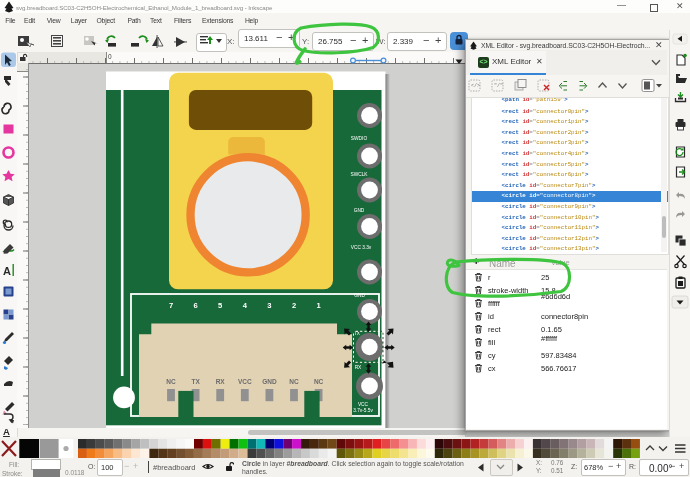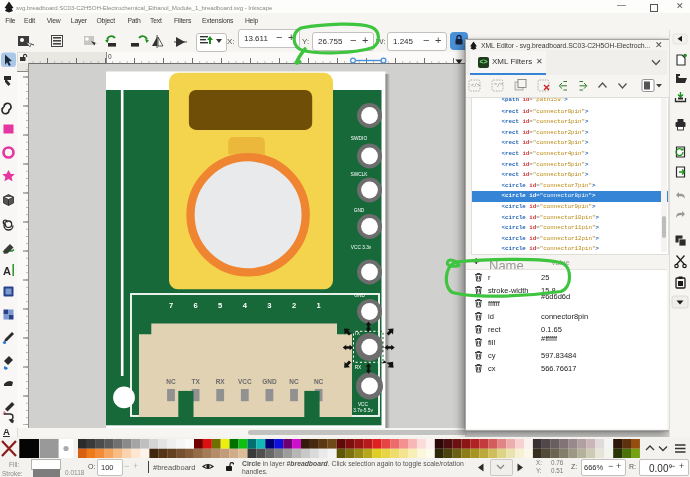--- a/index.html
+++ b/index.html
@@ -80,21 +80,21 @@
       <span class="p" style="left:49px">+</span>
     </div>
 <div class="txt" style="left:302px;top:37px;font-size:8px;color:#555">Y:</div>
 <div class="spin" style="left:312px;top:31.5px;width:60px;height:17px">
       <span class="v">26.755</span>
       <span class="m" style="left:37px">−</span>
       <span class="p" style="left:49px">+</span>
     </div>
 <div class="txt" style="left:376px;top:37px;font-size:8px;color:#555">W:</div>
 <div class="spin" style="left:387px;top:31.5px;width:58px;height:17px">
-      <span class="v">1.245</span>
+      <span class="v">2.339</span>
       <span class="m" style="left:35px">−</span>
       <span class="p" style="left:47px">+</span>
     </div>
 <div class="abs" style="left:450px;top:31.5px;width:18px;height:18px;background:#4a90d8;border-radius:4px"></div>
 <svg class="abs" style="left:454px;top:34px" width="10" height="12" viewBox="0 0 10 12">
       <rect x="1.5" y="5" width="7" height="5.5" rx="1" fill="#16233c"></rect>
       <path d="M3 5 v-1.5 a2 2 0 0 1 4 0 V5" fill="none" stroke="#16233c" stroke-width="1.4"></path>
     </svg>
 
 <div class="abs" style="left:0;top:52px;width:17px;height:385px;background:#f8f7f5;border-right:1px solid #dddbd7"></div>
@@ -271,21 +271,21 @@
 <svg class="abs" style="left:469px;top:41px" width="9" height="9" viewBox="0 0 12 12">
       <path d="M6 0.5 L10.5 7 L8.5 7.6 L10 10 L6 11.5 L2 10 L3.5 7.6 L1.5 7 Z" fill="#1a1a1a"></path>
     </svg>
 <div class="txt" style="left:481px;top:42px;font-size:6.8px;letter-spacing:-0.05px;color:#3a3a3a">XML Editor - svg.breadboard.SC03-C2H5OH-Electroch...</div>
 <div class="txt" style="left:655px;top:40px;font-size:9px;color:#444">✕</div>
 
 <div class="abs" style="left:466px;top:50px;width:201px;height:25px;background:#f0efec;border-bottom:1px solid #dcdad6"></div>
 <div class="abs" style="left:470px;top:51px;width:76px;height:22px;background:#f7f6f4"></div>
 <div class="abs" style="left:478px;top:56.5px;width:11px;height:11px;background:#1d3d1d;border-radius:2px"></div>
 <div class="txt" style="left:479.5px;top:58px;font-size:7px;color:#7ee87e;font-weight:bold">&lt;&gt;</div>
-<div class="txt" style="left:492px;top:57px;font-size:8px;color:#333">XML Filters</div>
+<div class="txt" style="left:492px;top:57px;font-size:8px;color:#333">XML Editor</div>
 <div class="txt" style="left:536px;top:57px;font-size:8px;color:#444">✕</div>
 <div class="abs" style="left:470px;top:72.5px;width:76px;height:2.5px;background:#3584d5"></div>
 <svg class="abs" style="left:651px;top:58.5px" width="10" height="7" viewBox="0 0 10 7">
       <path d="M1 1.2 L5 5.4 L9 1.2" fill="none" stroke="#555" stroke-width="1.4"></path>
     </svg>
 
 <div class="abs" style="left:466px;top:75px;width:201px;height:22px;background:#f6f5f2;border-bottom:1px solid #e3e1dd"></div>
 <svg class="abs" style="left:466px;top:75px" width="201" height="22" viewBox="0 0 201 22">
   <g fill="none" stroke="#9a9a9a" stroke-width="0.8" stroke-dasharray="1.5,1.2">
     <rect x="3" y="5" width="11" height="11" rx="1.5"></rect>
@@ -333,21 +333,21 @@
 <div class="row" style="top:104px"><span class="tg">&lt;circle</span> <span class="at">id</span><span class="eq">=</span><span class="vl">"connector9pin"</span><span class="tg">&gt;</span></div>
 <div class="row" style="top:114.6px"><span class="tg">&lt;circle</span> <span class="at">id</span><span class="eq">=</span><span class="vl">"connector10pin"</span><span class="tg">&gt;</span></div>
 <div class="row" style="top:125.2px"><span class="tg">&lt;circle</span> <span class="at">id</span><span class="eq">=</span><span class="vl">"connector11pin"</span><span class="tg">&gt;</span></div>
 <div class="row" style="top:135.8px"><span class="tg">&lt;circle</span> <span class="at">id</span><span class="eq">=</span><span class="vl">"connector12pin"</span><span class="tg">&gt;</span></div>
 <div class="row" style="top:146.4px"><span class="tg">&lt;circle</span> <span class="at">id</span><span class="eq">=</span><span class="vl">"connector13pin"</span><span class="tg">&gt;</span></div>
 </div>
 <div class="abs" style="left:660.5px;top:98px;width:6px;height:154px;background:#f4f3f1"></div>
 <div class="abs" style="left:661.5px;top:216px;width:4px;height:22px;background:#bdbdbd;border-radius:2px"></div>
 
 <div class="txt" style="left:473px;top:255px;font-size:11px;color:#111;font-weight:bold">+</div>
-<div class="txt" style="left:489px;top:258px;font-size:13px;color:#999">Name</div>
+<div class="txt" style="left:489px;top:258px;font-size:10px;color:#999">Name</div>
 <div class="txt" style="left:551px;top:258px;font-size:7.5px;color:#999">Value</div>
 <div class="abs" style="left:466px;top:268.5px;width:201px;height:159px;background:#fff;border-top:1px solid #e5e3df"></div>
 <style>
 .trash{position:absolute;left:473.5px}
 .aname{position:absolute;left:488px;font-size:7.5px;color:#222}
 .aval{position:absolute;left:541px;font-size:7.5px;color:#222}
 </style>
 <div id="attrs">
 <svg class="trash" style="top:271.5px" width="9" height="10" viewBox="0 0 9 10">
         <path d="M1 2.5 h7 M3 2.5 v-1 h3 v1 M2 2.5 l0.6 6.5 h3.8 L7 2.5 M3.6 4 v3.5 M5.4 4 v3.5" stroke="#333" stroke-width="0.9" fill="none"></path>
@@ -609,21 +609,21 @@
     </svg>
 <svg class="abs" style="left:515px;top:462px" width="10" height="11" viewBox="0 0 10 11">
       <path d="M2.5 1.5 v8 l5.5 -4 z" fill="#2b2b2b"></path>
     </svg>
 <div class="txt" style="left:536px;top:459px;font-size:6.3px;color:#777">X:</div>
 <div class="txt" style="left:551px;top:459px;font-size:6.3px;color:#777">0.76</div>
 <div class="txt" style="left:536px;top:466.5px;font-size:6.3px;color:#777">Y:</div>
 <div class="txt" style="left:551px;top:466.5px;font-size:6.3px;color:#777">0.51</div>
 <div class="txt" style="left:571px;top:463px;font-size:7px;color:#555">Z:</div>
 <div class="abs" style="left:581px;top:459px;width:43px;height:15px;background:#fff;border:1px solid #c3c1bd;border-radius:2px"></div>
-<div class="txt" style="left:584px;top:462.5px;font-size:7.5px;color:#2b2b2b">666%</div>
+<div class="txt" style="left:584px;top:462.5px;font-size:7.5px;color:#2b2b2b">678%</div>
 <div class="txt" style="left:608px;top:461px;font-size:9px;color:#444">−</div>
 <div class="txt" style="left:616px;top:461px;font-size:9px;color:#444">+</div>
 <div class="txt" style="left:629px;top:463px;font-size:7px;color:#555">R:</div>
 <div class="abs" style="left:639px;top:459px;width:48px;height:15px;background:#fff;border:1px solid #c3c1bd;border-radius:2px"></div>
 <div class="txt" style="left:649px;top:462.5px;font-size:10px;color:#2b2b2b">0.00°</div>
 <div class="txt" style="left:670px;top:461px;font-size:9px;color:#444">−</div>
 <div class="txt" style="left:679px;top:461px;font-size:9px;color:#444">+</div>
 
 <svg class="abs" style="left:0;top:0;pointer-events:none" width="690" height="477" viewBox="0 0 690 477">
   <path d="M301,28 C325,23.5 360,22.5 371,27 C380,30.5 381,42 373,47.5 C355,53.5 318,54.5 303,50.5 C292,47 291,33 301,28 Z" fill="none" stroke="#3ec43e" stroke-width="3.2" stroke-linecap="round"></path>

